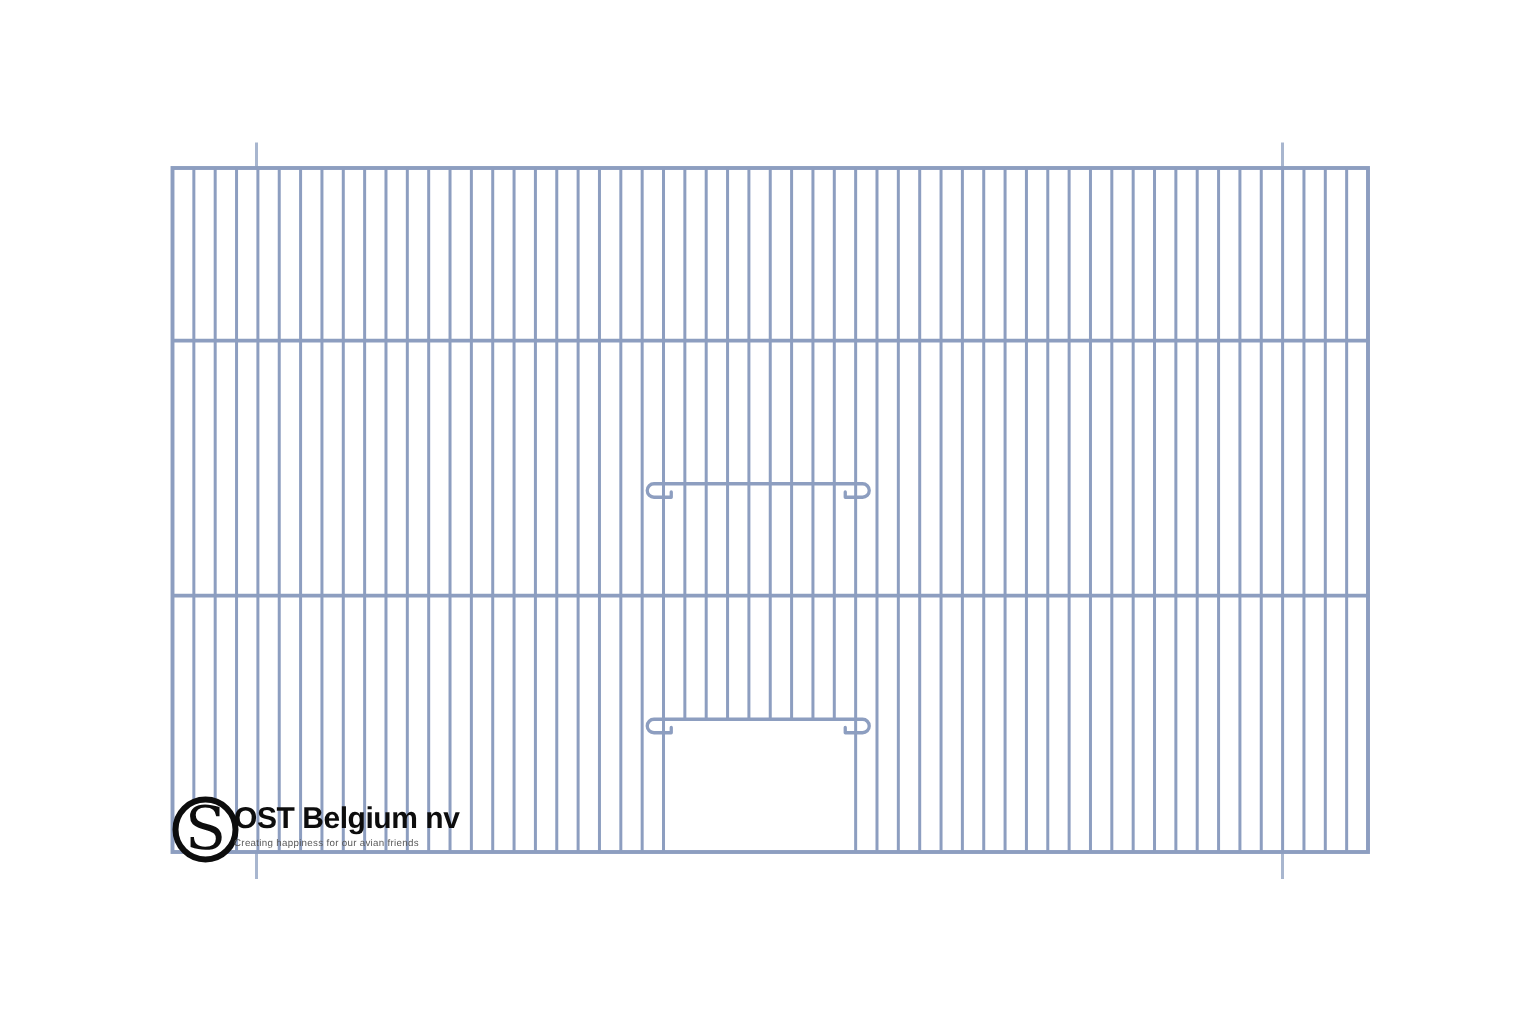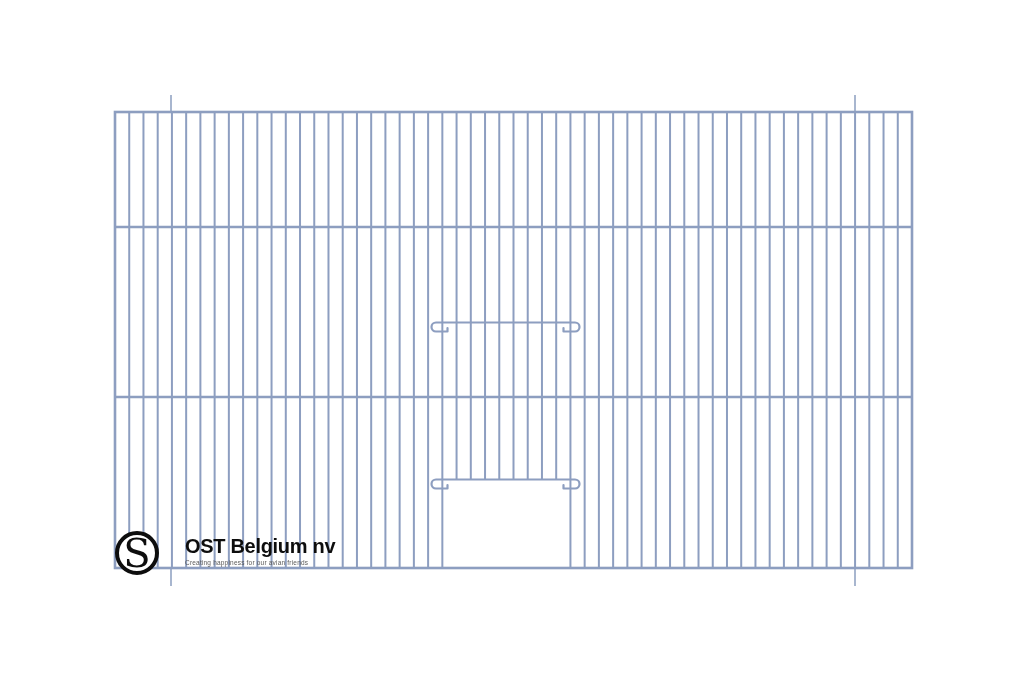--- a/index.html
+++ b/index.html
@@ -47,21 +47,20 @@
     font-size: 40px;
     line-height: 36px;
     color: #0d0d0d;
     font-weight: 500;
   }
   .logo-text {
     position: absolute;
     left: 41px;
     top: 7px;
     white-space: nowrap;
-    padding-left: 29px;
   }
   .company-name {
     font-family: "Liberation Sans", sans-serif;
     font-weight: bold;
     font-size: 20px;
     line-height: 20px;
     letter-spacing: -0.3px;
     color: #0d0d0d;
   }
   .company-tagline {

